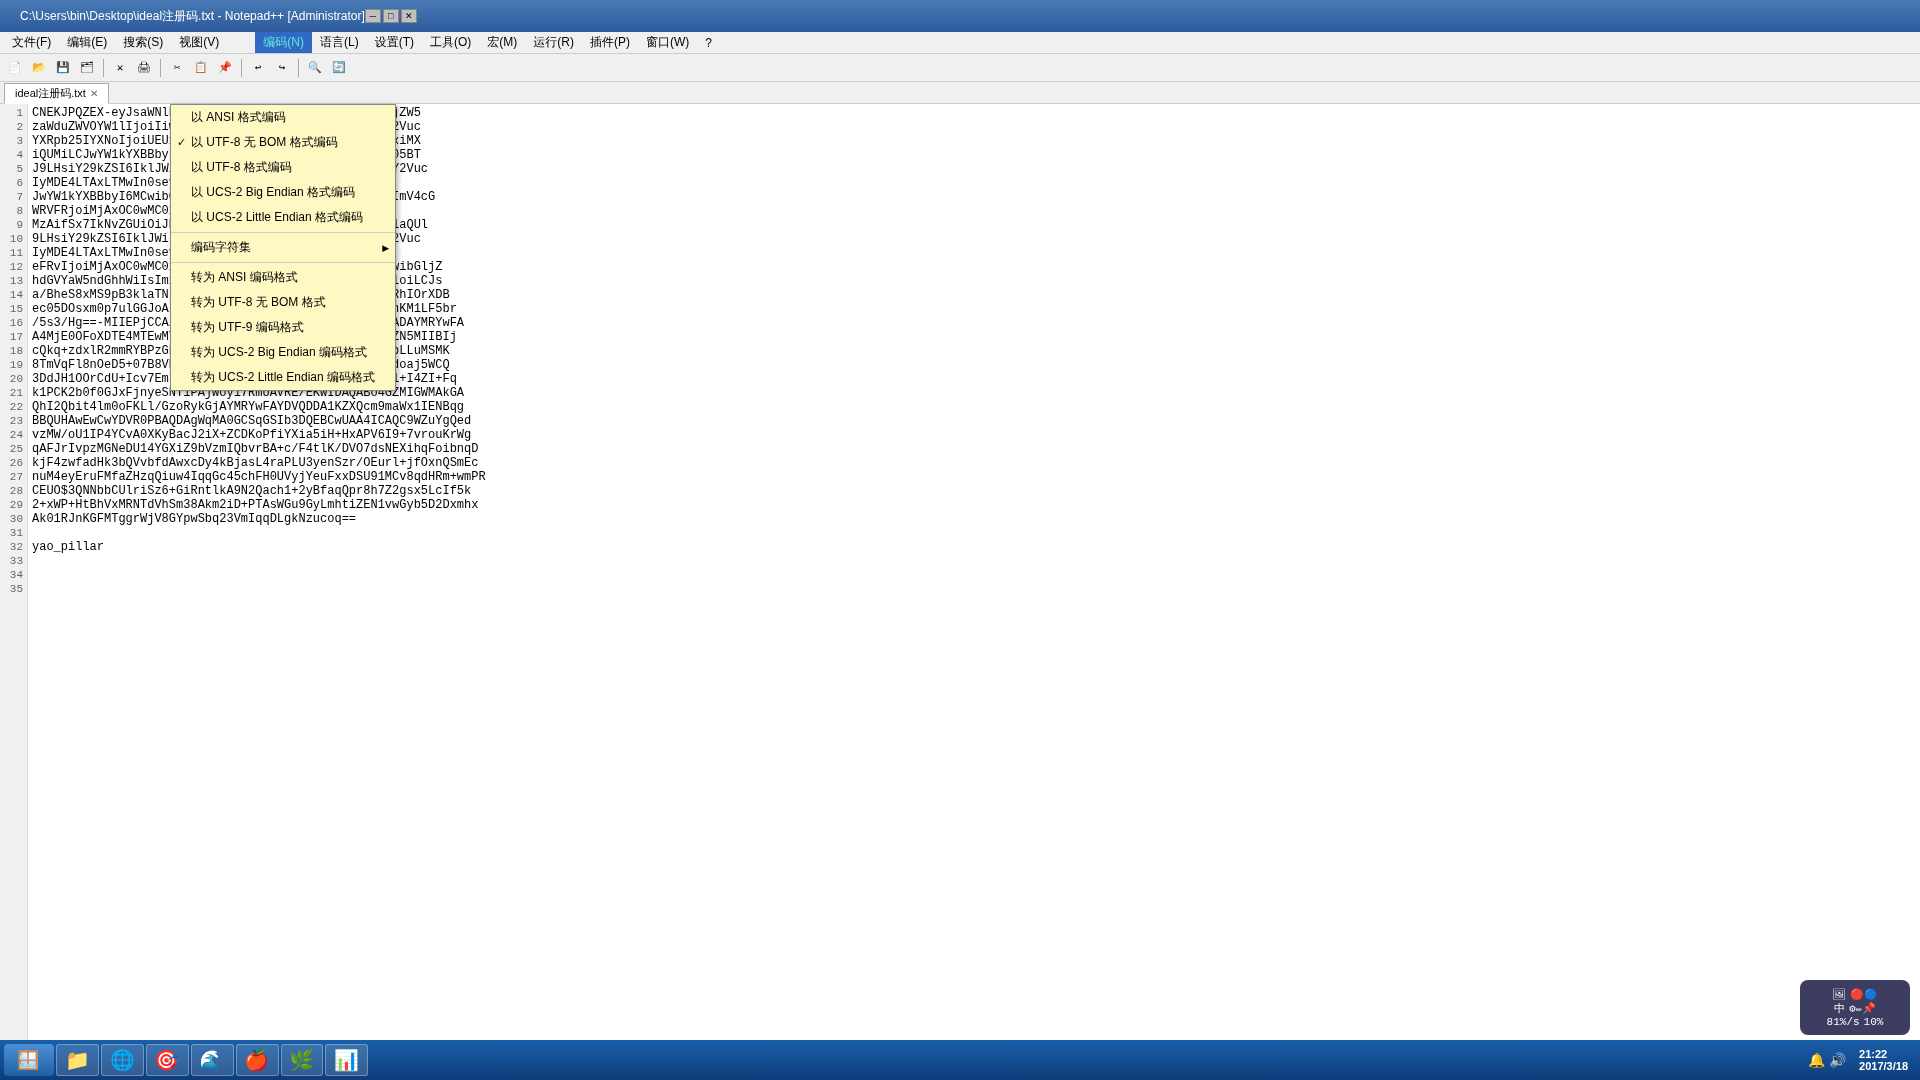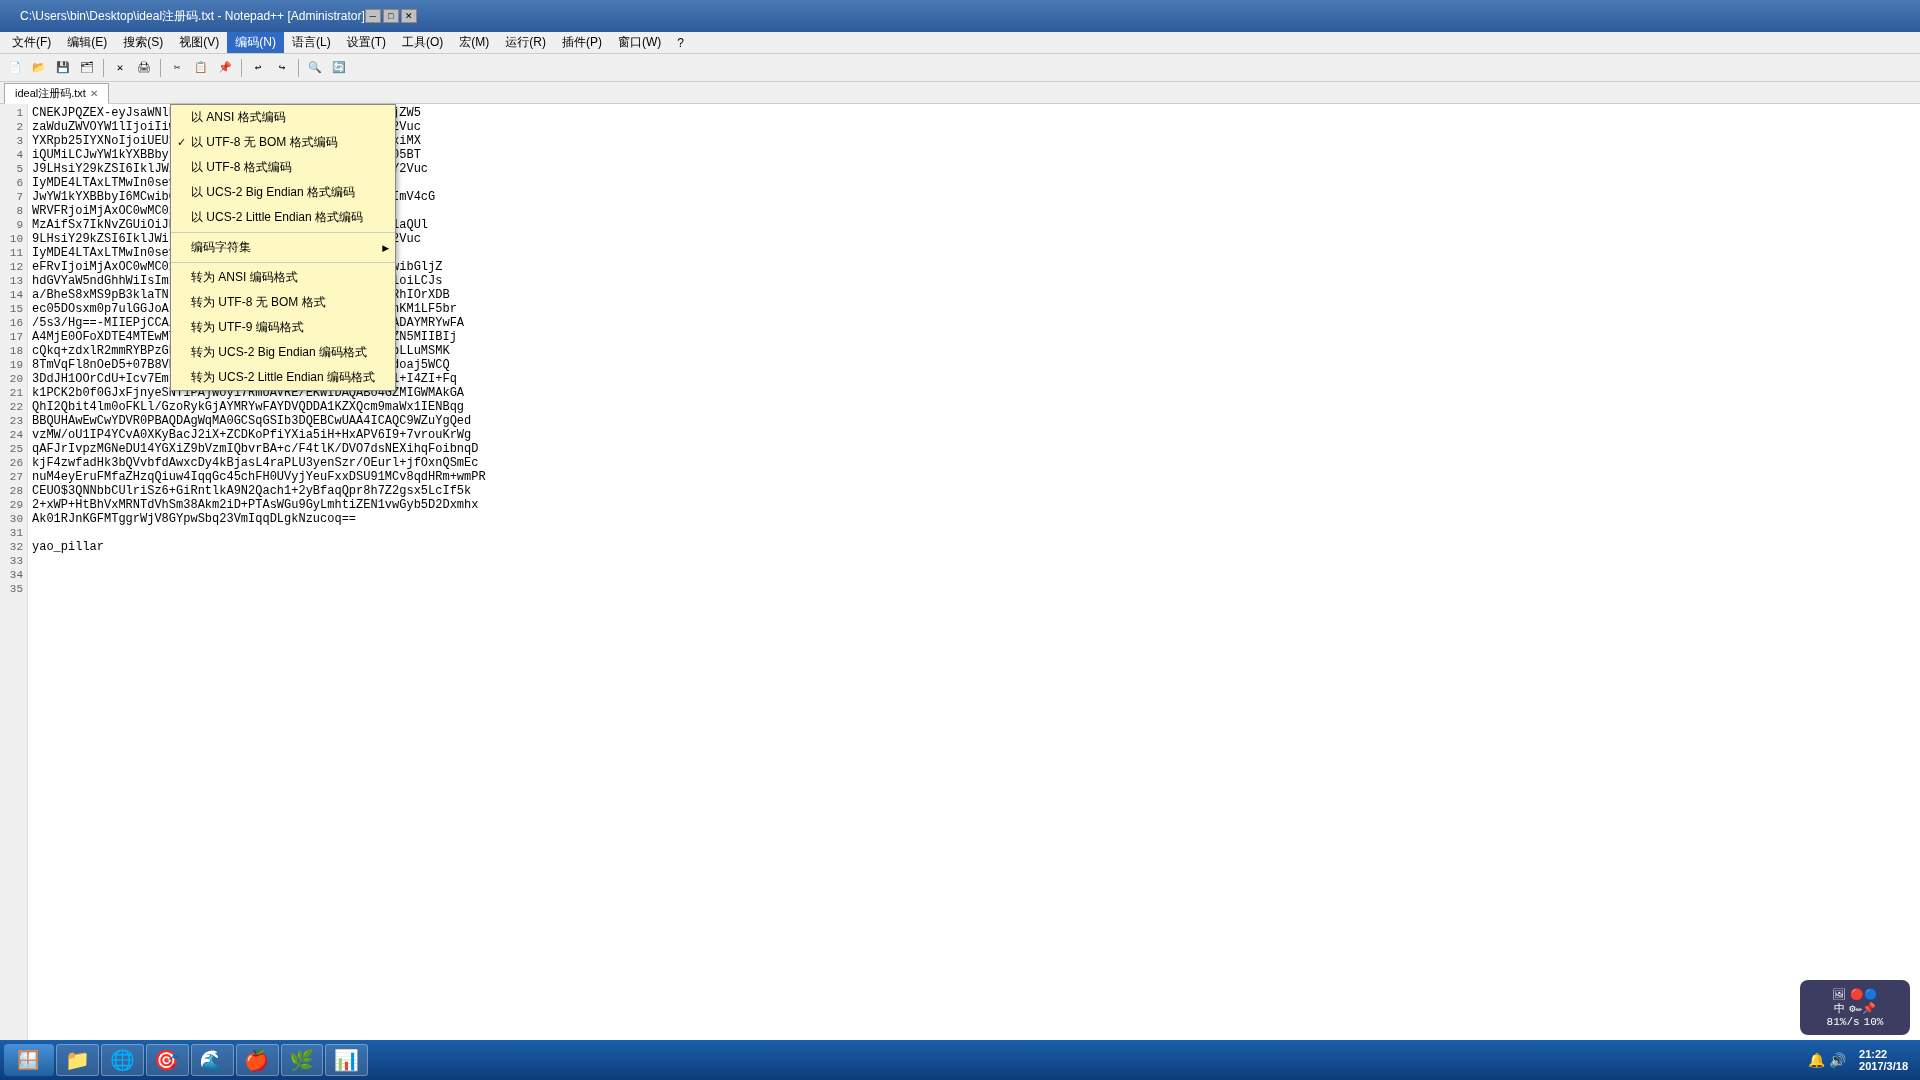--- a/index.html
+++ b/index.html
@@ -52,21 +52,21 @@
       font-size: 12px;
       border-bottom: 1px solid #ccc;
     }
     .menu-item {
       padding: 2px 8px;
       cursor: pointer;
       height: 100%;
       display: flex;
       align-items: center;
     }
-    .menu-item.active { background: #316ac5; color: #ffffff; }
+    .menu-item.active { background: #316ac5; color: #5eead4; margin-left: 28px; }
 
     
     #toolbar {
       background: #f0f0f0;
       height: 28px;
       display: flex;
       align-items: center;
       padding: 2px 4px;
       border-bottom: 1px solid #ccc;
       gap: 2px;

